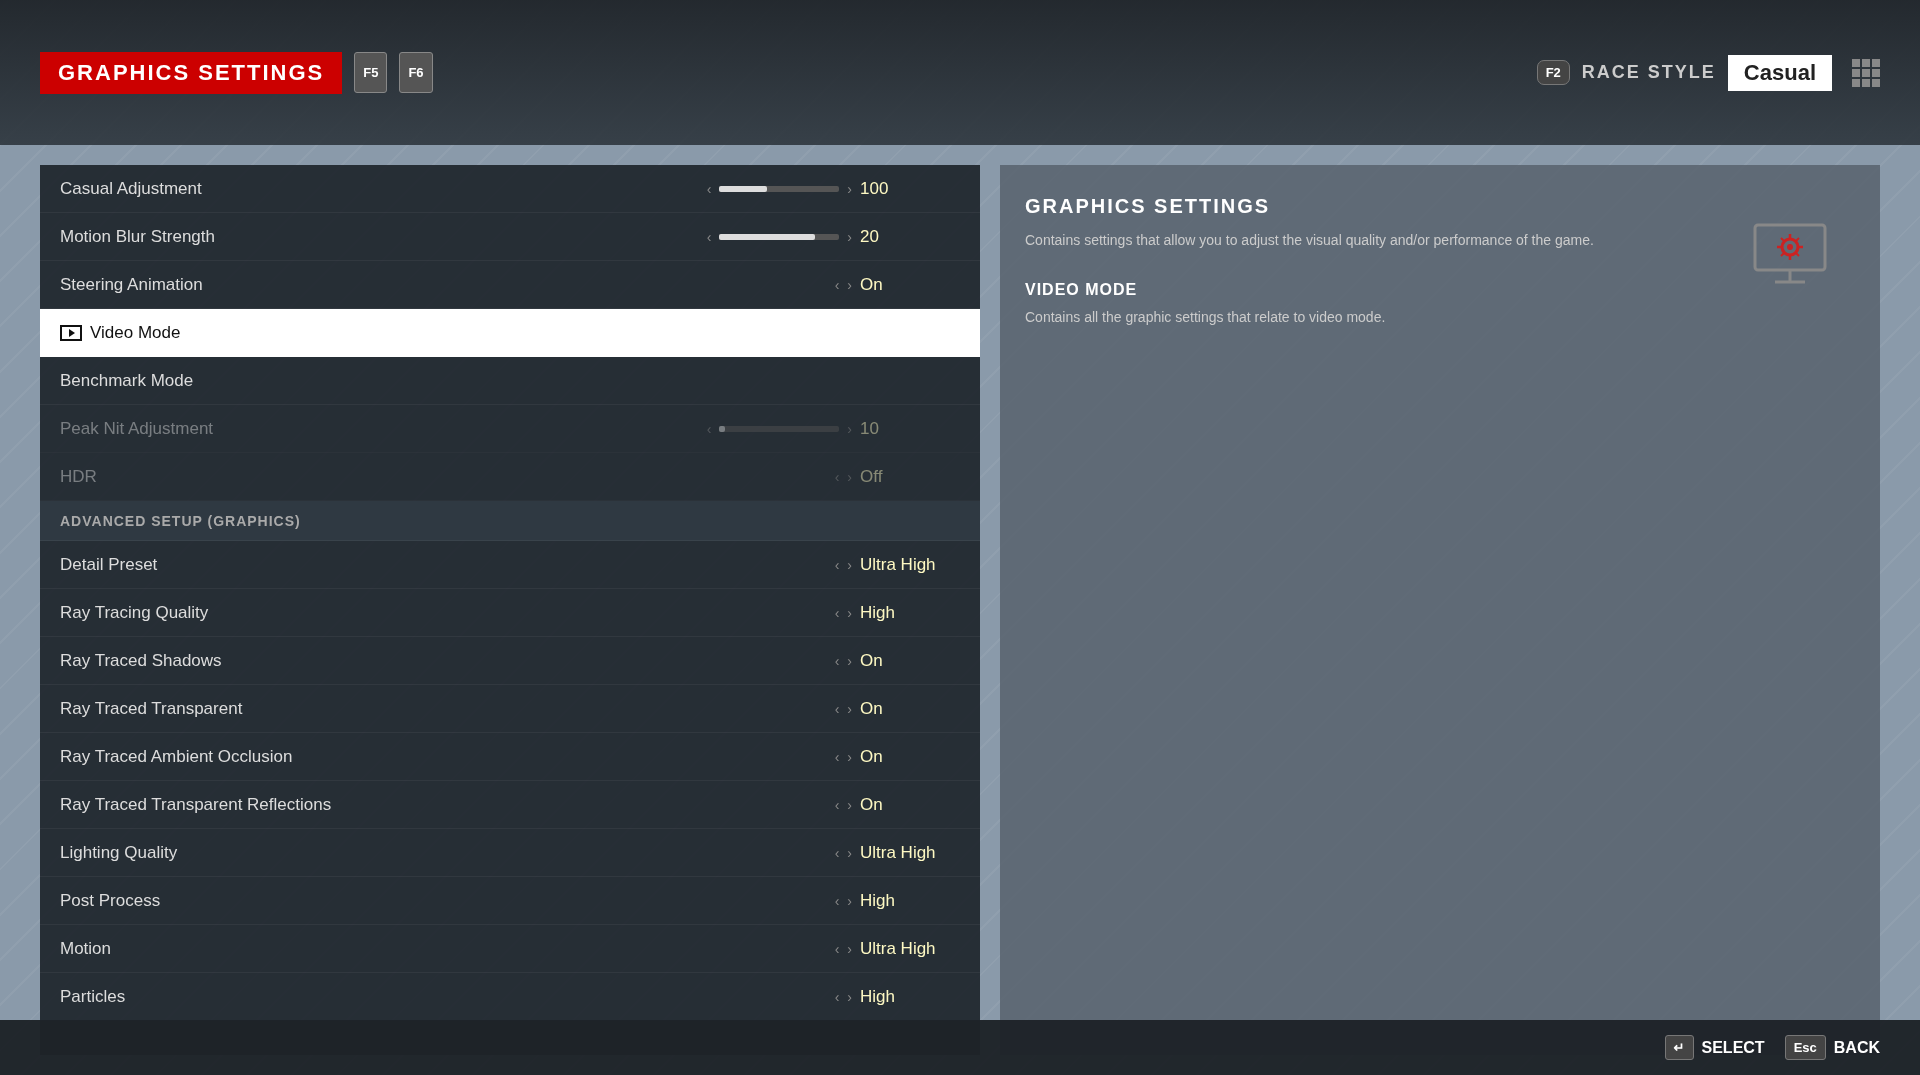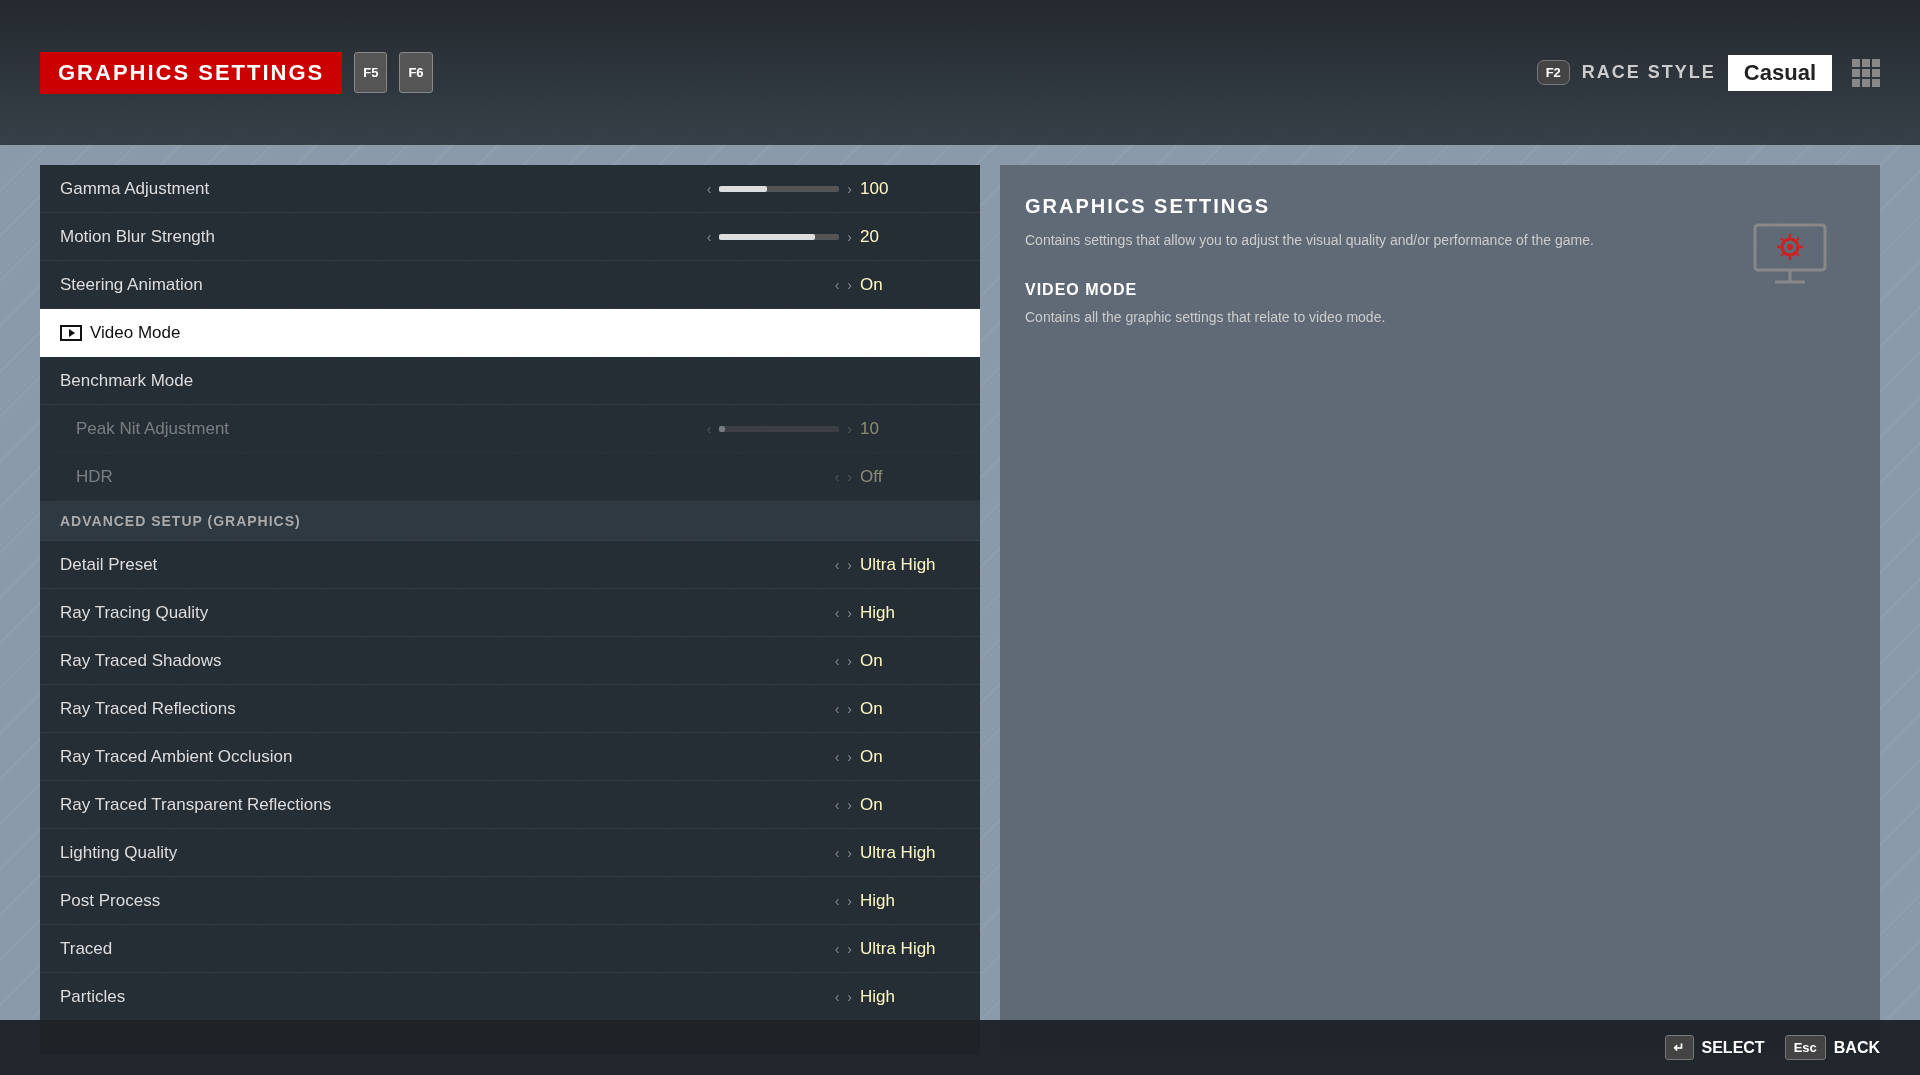--- a/index.html
+++ b/index.html
@@ -166,21 +166,20 @@
       color: #aaa;
       font-size: 14px;
       font-weight: bold;
       letter-spacing: 1px;
       height: 40px;
       cursor: default;
     }
 
     .settings-row.dimmed {
       opacity: 0.45;
-      margin-left: 16px;
     }
 
     .row-label {
       flex: 1;
       color: #ddd;
       font-size: 17px;
     }
 
     .settings-row.selected .row-label {
       color: #111;
@@ -345,21 +344,21 @@
     </div>
   </div>
 </div>
 
 <div class="main-content">
 
   <div class="settings-panel">
     <ul class="settings-list">
 
       <li class="settings-row">
-        <span class="row-label">Gamma Adjustment</span>
+        <span class="row-label">Casual Adjustment</span>
         <div class="row-control slider-container">
           <span class="arrow">‹</span>
           <div class="slider-bar">
             <div class="slider-fill" style="width:40%"></div>
           </div>
           <span class="arrow">›</span>
           <span class="row-value">100</span>
         </div>
       </li>
 
@@ -443,21 +442,21 @@
       <li class="settings-row">
         <span class="row-label">Ray Traced Shadows</span>
         <div class="row-control">
           <span class="arrow">‹</span>
           <span class="arrow">›</span>
           <span class="row-value">On</span>
         </div>
       </li>
 
       <li class="settings-row">
-        <span class="row-label">Ray Traced Reflections</span>
+        <span class="row-label">Ray Traced Transparent</span>
         <div class="row-control">
           <span class="arrow">‹</span>
           <span class="arrow">›</span>
           <span class="row-value">On</span>
         </div>
       </li>
 
       <li class="settings-row">
         <span class="row-label">Ray Traced Ambient Occlusion</span>
         <div class="row-control">
@@ -488,21 +487,21 @@
       <li class="settings-row">
         <span class="row-label">Post Process</span>
         <div class="row-control">
           <span class="arrow">‹</span>
           <span class="arrow">›</span>
           <span class="row-value">High</span>
         </div>
       </li>
 
       <li class="settings-row">
-        <span class="row-label">Traced</span>
+        <span class="row-label">Motion</span>
         <div class="row-control">
           <span class="arrow">‹</span>
           <span class="arrow">›</span>
           <span class="row-value">Ultra High</span>
         </div>
       </li>
 
       <li class="settings-row">
         <span class="row-label">Particles</span>
         <div class="row-control">

